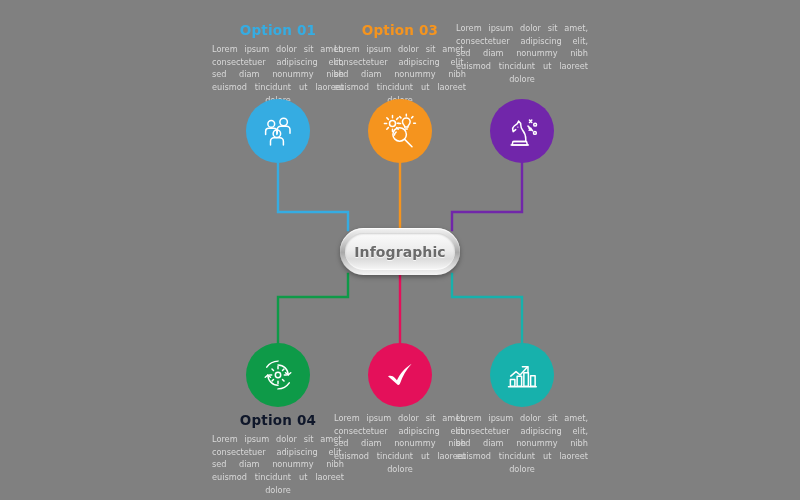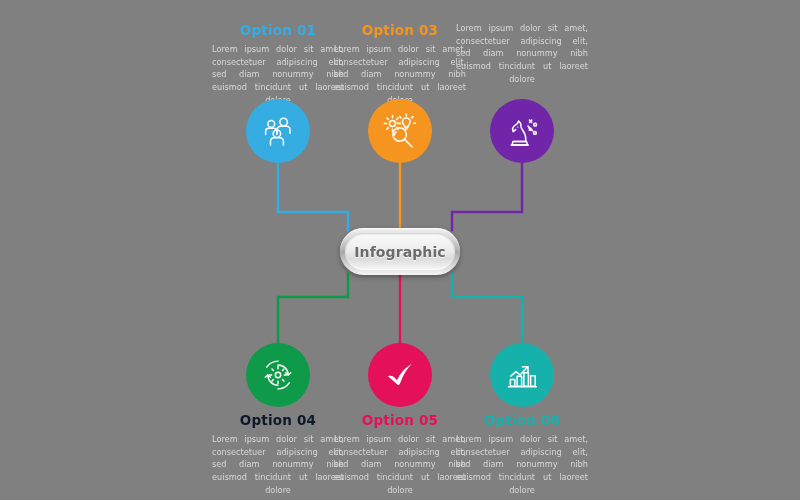--- a/index.html
+++ b/index.html
@@ -108,25 +108,23 @@
   </div>
   <div class="opt-text" style="left:452px; top:22px;">
     <div class="opt-body">Lorem ipsum dolor sit amet, consectetuer adipiscing elit, sed diam nonummy nibh euismod tincidunt ut laoreet dolore</div>
   </div>
 
   <div class="opt-text" style="left:208px; top:412px;">
     <div class="opt-title" style="color:#0f172a;">Option 04</div>
     <div class="opt-body">Lorem ipsum dolor sit amet, consectetuer adipiscing elit, sed diam nonummy nibh euismod tincidunt ut laoreet dolore</div>
   </div>
   <div class="opt-text" style="left:330px; top:412px;">
-    <div class="opt-title" style="color:#E4105A;">Option 05</div>
     <div class="opt-body">Lorem ipsum dolor sit amet, consectetuer adipiscing elit, sed diam nonummy nibh euismod tincidunt ut laoreet dolore</div>
   </div>
   <div class="opt-text" style="left:452px; top:412px;">
-    <div class="opt-title" style="color:#17B1AC;">Option 06</div>
     <div class="opt-body">Lorem ipsum dolor sit amet, consectetuer adipiscing elit, sed diam nonummy nibh euismod tincidunt ut laoreet dolore</div>
   </div>
 
   <div class="node" style="left:246px; top:99px; background:#35ACE2;">
     <span>
       <svg viewBox="0 0 48 48" fill="none" stroke="#ffffff" stroke-width="2" stroke-linecap="round" stroke-linejoin="round">
         <circle cx="15" cy="14.5" r="4.5"></circle>
         <path d="M7.5 28.5v-4.2c0-2.2 1.8-4 4-4h7c2.2 0 4 1.8 4 4v4.2"></path>
         <circle cx="31.5" cy="12" r="5"></circle>
         <path d="M23 27v-4.8c0-2.4 2-4.4 4.4-4.4h8.2c2.4 0 4.4 2 4.4 4.4V27"></path>

